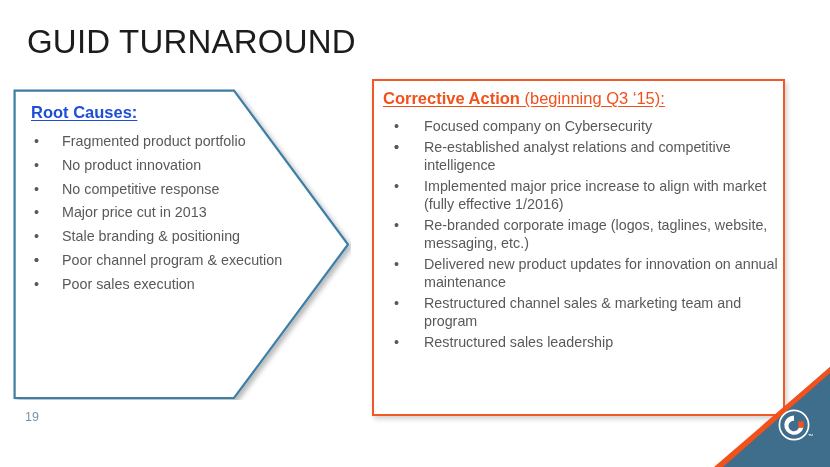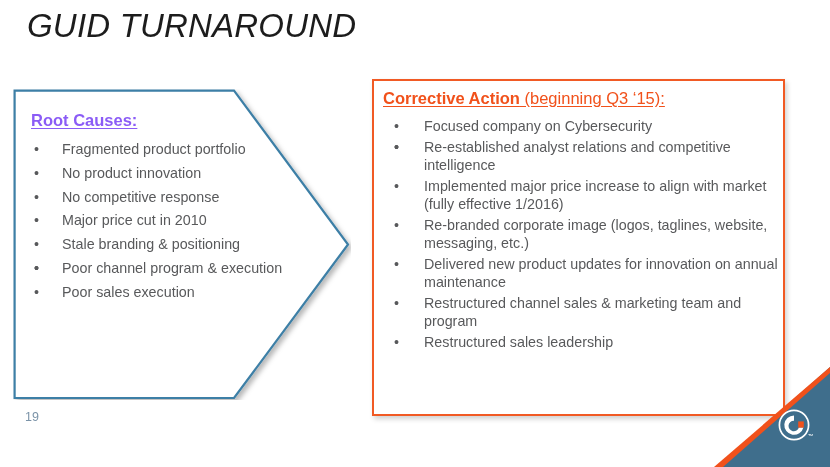--- a/index.html
+++ b/index.html
@@ -5,40 +5,39 @@
   html,body{margin:0;padding:0;background:#ffffff;}
   body{
     width:830px;height:467px;overflow:hidden;position:relative;
     font-family:"Liberation Sans", sans-serif;
     -webkit-font-smoothing:antialiased;
   }
   .slide{position:absolute;left:0;top:0;width:830px;height:467px;background:#fff;overflow:hidden;}
 
   
   .slide-title{
-    position:absolute;left:27px;top:6px;
+    position:absolute;left:27px;top:22px;
     font-size:33px;line-height:40px;
     font-weight:400;letter-spacing:.2px;
     color:#1c1c1c;
     font-family:"Liberation Sans", sans-serif;
     white-space:nowrap;
-    font-style:italic;
   }
 
   
   .chevron-wrap{position:absolute;left:13px;top:89px;width:338px;height:311px;}
   .chevron-svg{position:absolute;left:0;top:0;width:338px;height:311px;display:block;}
   .chevron-content{
     position:absolute;left:18px;top:9px;width:252px;height:292px;
   }
   .rc-head{
     font-size:16.5px;line-height:21px;font-weight:bold;
-    color:#8b5cf6;text-decoration:underline;
+    color:#1d4ed8;text-decoration:underline;
     text-underline-offset:2px;
-    margin:12px 0 9px 0;
+    margin:4px 0 9px 0;
     white-space:nowrap;
   }
   .bullets{margin:0;padding:0;list-style:none;}
   .bullets li{
     position:relative;
     padding-left:31px;
     color:#58595b;
     font-size:14.3px;
     line-height:19.4px;
     margin-bottom:4.4px;
@@ -103,21 +102,21 @@
         </filter>
       </defs>
       <polygon points="1.6,1.6 221,1.6 335,155.5 221,309 1.6,309" fill="#ffffff" stroke="#3d7fa6" stroke-width="2.2" filter="url(#shdw)"></polygon>
     </svg>
     <div class="chevron-content">
       <div class="rc-head">Root Causes:</div>
       <ul class="bullets">
         <li><span class="dot">•</span><span>Fragmented product portfolio</span></li>
         <li><span class="dot">•</span><span>No product innovation</span></li>
         <li><span class="dot">•</span><span>No competitive response</span></li>
-        <li><span class="dot">•</span><span>Major price cut in 2010</span></li>
+        <li><span class="dot">•</span><span>Major price cut in 2013</span></li>
         <li><span class="dot">•</span><span>Stale branding &amp; positioning</span></li>
         <li><span class="dot">•</span></li>
         <li><span class="dot">•</span><span>Poor channel program &amp; execution</span></li>
         <li><span class="dot">•</span><span>Poor sales execution</span></li>
       </ul>
     </div>
   </div>
 
   <div class="action-box">
     <div class="ca-head"><b>Corrective Action</b><span class="light"> (beginning Q3 ‘15):</span></div>

